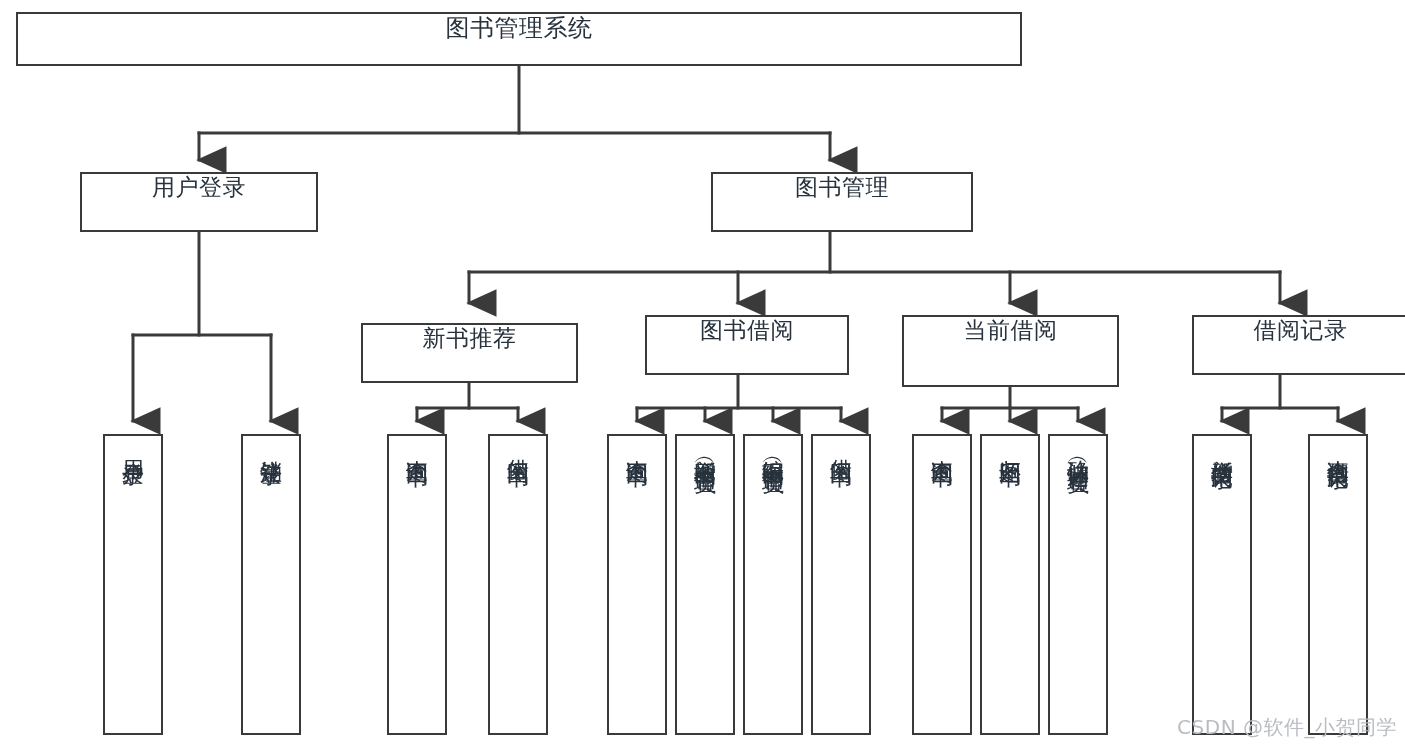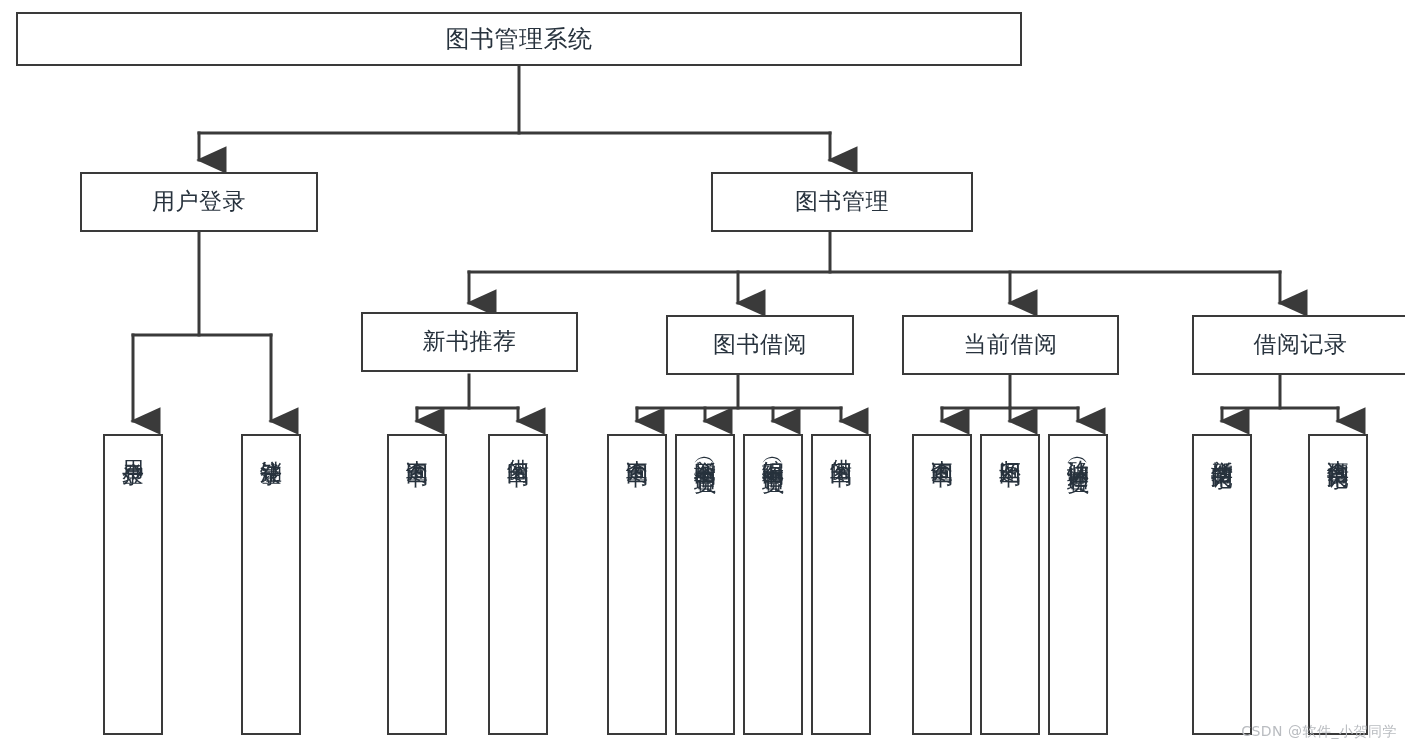--- a/index.html
+++ b/index.html
@@ -25,21 +25,21 @@
     width: 1405px;
     height: 747px;
     pointer-events: none;
   }
   .node {
     position: absolute;
     box-sizing: border-box;
     border: 2.5px solid #3a3a3a;
     background: #ffffff;
     display: flex;
-    align-items: center;
+    align-items: flex-start;
     justify-content: center;
     color: #27323d;
   }
   .node .label {
     display: block;
     text-align: center;
     line-height: 1.18;
     letter-spacing: 0.5px;
   }
   
@@ -60,21 +60,21 @@
     text-orientation: upright;
     font-size: 22px;
     line-height: 1.08;
     letter-spacing: 2px;
     white-space: nowrap;
   }
   #watermark {
     position: absolute;
     right: 8px;
     bottom: 6px;
-    font-size: 14px;
+    font-size: 20px;
     color: #b9bcc0;
     font-family: "DejaVu Sans", "Liberation Sans", sans-serif;
     letter-spacing: 0.5px;
     white-space: nowrap;
     user-select: none;
     margin-top: 43px;
   }
 </style>
 </head>
 <body>
@@ -136,29 +136,29 @@
   </div>
 
   <div class="node h-node" style="left:80px; top:172px; width:238px; height:60px;">
     <span class="label">用户登录</span>
   </div>
 
   <div class="node h-node" style="left:711px; top:172px; width:262px; height:60px;">
     <span class="label">图书管理</span>
   </div>
 
-  <div class="node h-node" style="left:361px; top:312px; width:217px; height:60px;">
+  <div class="node h-node" style="left:361px; top:323px; width:217px; height:60px;">
     <span class="label">新书推荐</span>
   </div>
 
-  <div class="node h-node" style="left:666px; top:315px; width:188px; height:60px;">
+  <div class="node h-node" style="left:645px; top:315px; width:204px; height:60px;">
     <span class="label">图书借阅</span>
   </div>
 
-  <div class="node h-node" style="left:902px; top:315px; width:217px; height:60px;">
+  <div class="node h-node" style="left:902px; top:315px; width:217px; height:72px;">
     <span class="label">当前借阅</span>
   </div>
 
   <div class="node h-node" style="left:1171px; top:315px; width:217px; height:60px;margin-left:21px;">
     <span class="label">借阅记录</span>
   </div>
 
   <div class="node v-node" style="left:103px; top:434px; width:60px; height:301px;">
     <span class="label">用户登录</span>
   </div>

